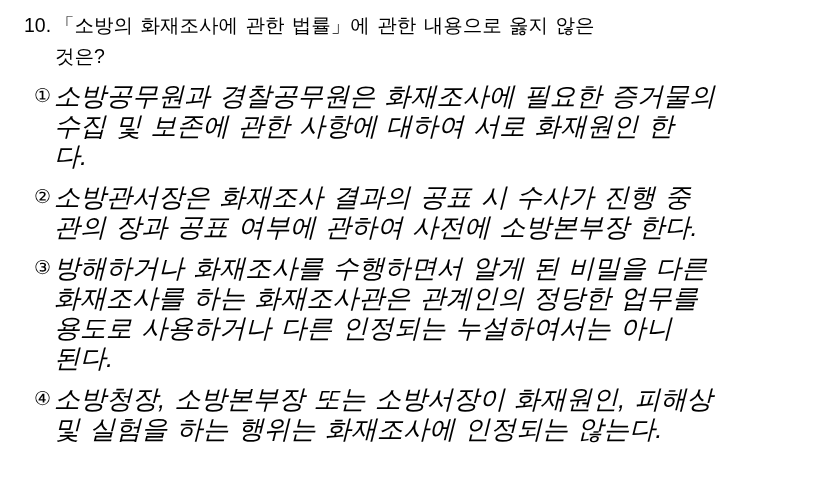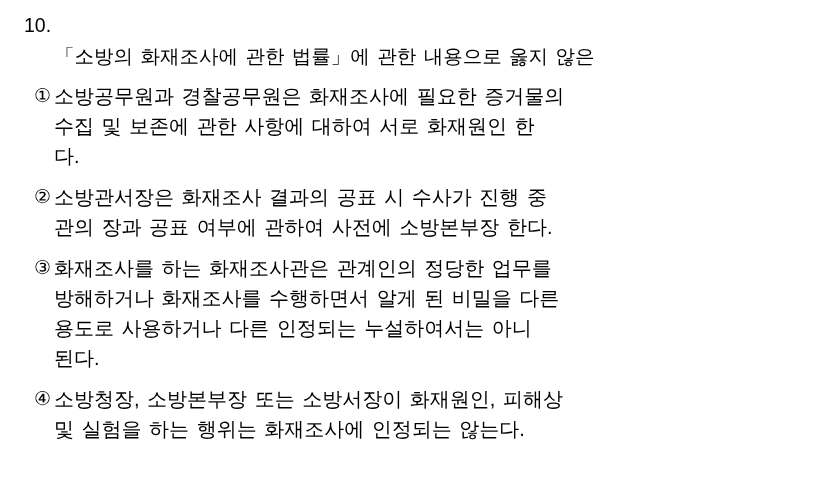--- a/index.html
+++ b/index.html
@@ -35,59 +35,60 @@
   }
   .q-text {
     flex: 1 1 auto;
     font-size: 19.5px;
     line-height: 31px;
     word-spacing: 2px;
   }
   .q-line {
     display: block;
     white-space: nowrap;
-    margin-top: 31px;
   }
   .choices {
     margin-top: 9px;
   }
   .choice {
     display: flex;
     align-items: flex-start;
     margin-bottom: 11px;
   }
   .c-marker {
     flex: 0 0 auto;
     width: 36px;
     font-size: 19px;
     line-height: 30px;
     text-align: left;
     padding-left: 16px;
     box-sizing: border-box;
   }
   .c-text {
     flex: 1 1 auto;
-    font-size: 20px;
+    font-size: 26px;
     line-height: 30px;
     word-spacing: 2px;
+    font-style: italic;
   }
   .c-line {
     display: block;
     white-space: nowrap;
   }
 </style>
 </head>
 <body>
 
 <div class="page">
 
   <div class="question">
     <div class="q-number">10.</div>
     <div class="q-text">
       <span class="q-line">「소방의 화재조사에 관한 법률」에 관한 내용으로 옳지 않은</span>
+      <span class="q-line">것은?</span>
     </div>
   </div>
 
   <div class="choices">
 
     <div class="choice">
       <div class="c-marker">①</div>
       <div class="c-text">
         <span class="c-line">소방공무원과 경찰공무원은 화재조사에 필요한 증거물의</span>
         <span class="c-line">수집 및 보존에 관한 사항에 대하여 서로 화재원인 한</span>
@@ -99,22 +100,22 @@
       <div class="c-marker">②</div>
       <div class="c-text">
         <span class="c-line">소방관서장은 화재조사 결과의 공표 시 수사가 진행 중</span>
         <span class="c-line">관의 장과 공표 여부에 관하여 사전에 소방본부장 한다.</span>
       </div>
     </div>
 
     <div class="choice">
       <div class="c-marker">③</div>
       <div class="c-text">
+        <span class="c-line">방해하거나 화재조사를 수행하면서 알게 된 비밀을 다른</span>
         <span class="c-line">화재조사를 하는 화재조사관은 관계인의 정당한 업무를</span>
-        <span class="c-line">방해하거나 화재조사를 수행하면서 알게 된 비밀을 다른</span>
         <span class="c-line">용도로 사용하거나 다른 인정되는 누설하여서는 아니</span>
         <span class="c-line">된다.</span>
       </div>
     </div>
 
     <div class="choice">
       <div class="c-marker">④</div>
       <div class="c-text">
         <span class="c-line">소방청장, 소방본부장 또는 소방서장이 화재원인, 피해상</span>
         <span class="c-line">및 실험을 하는 행위는 화재조사에 인정되는 않는다.</span>

